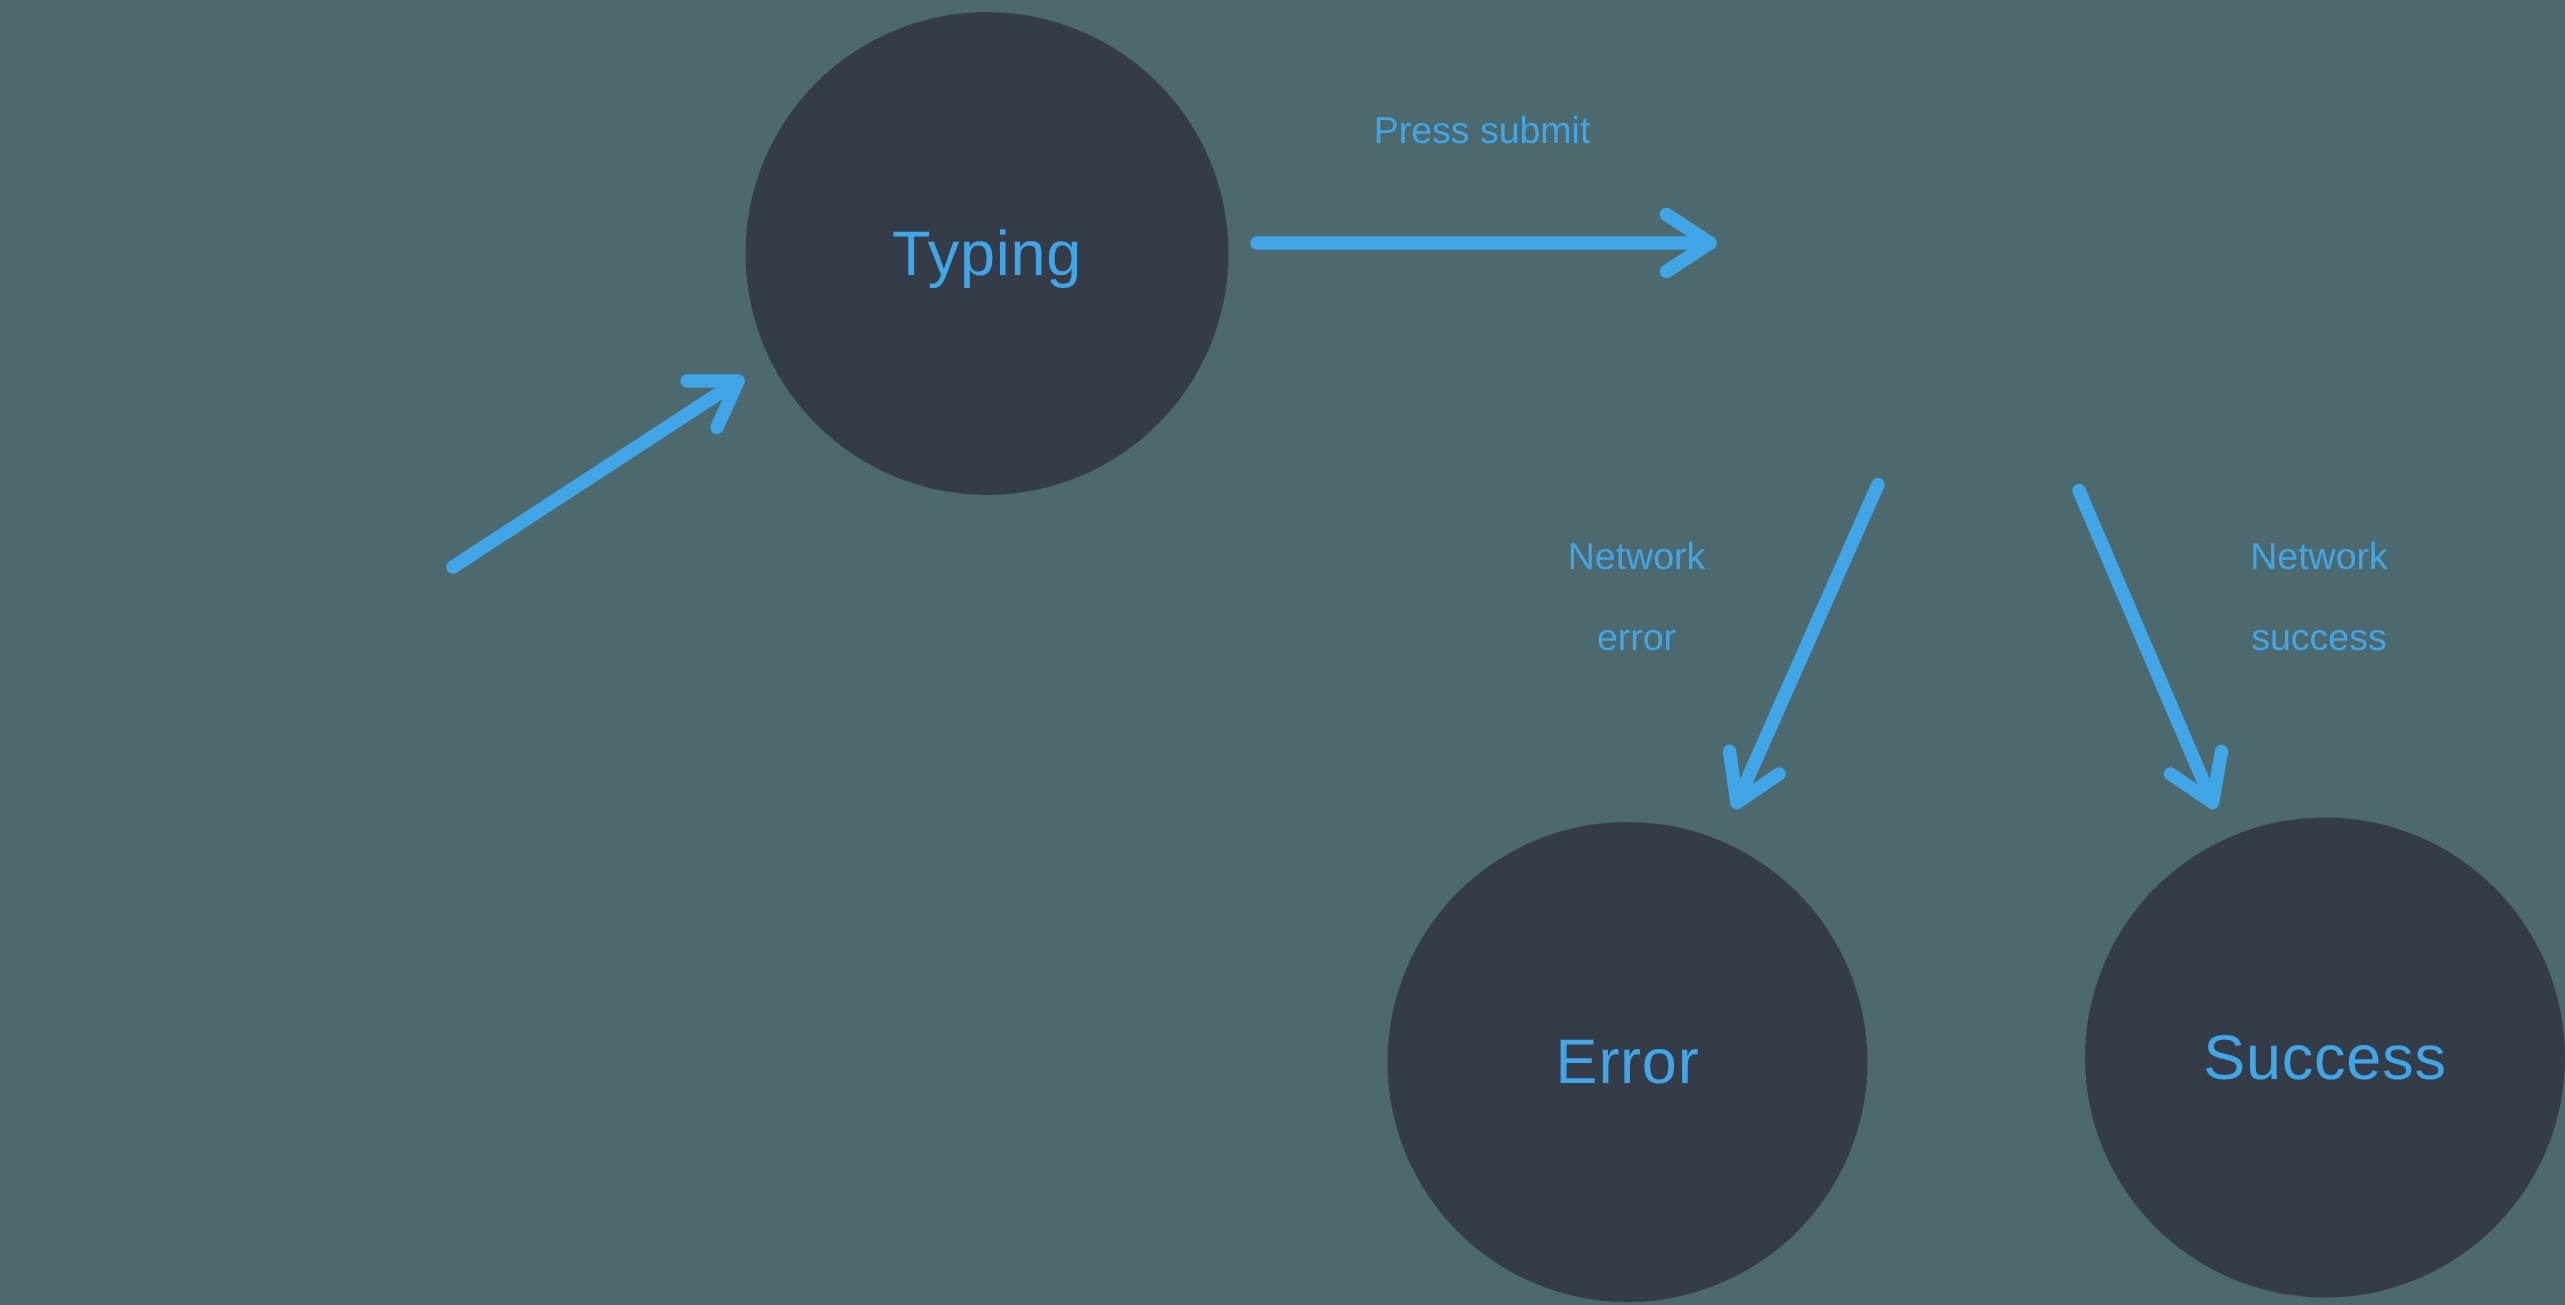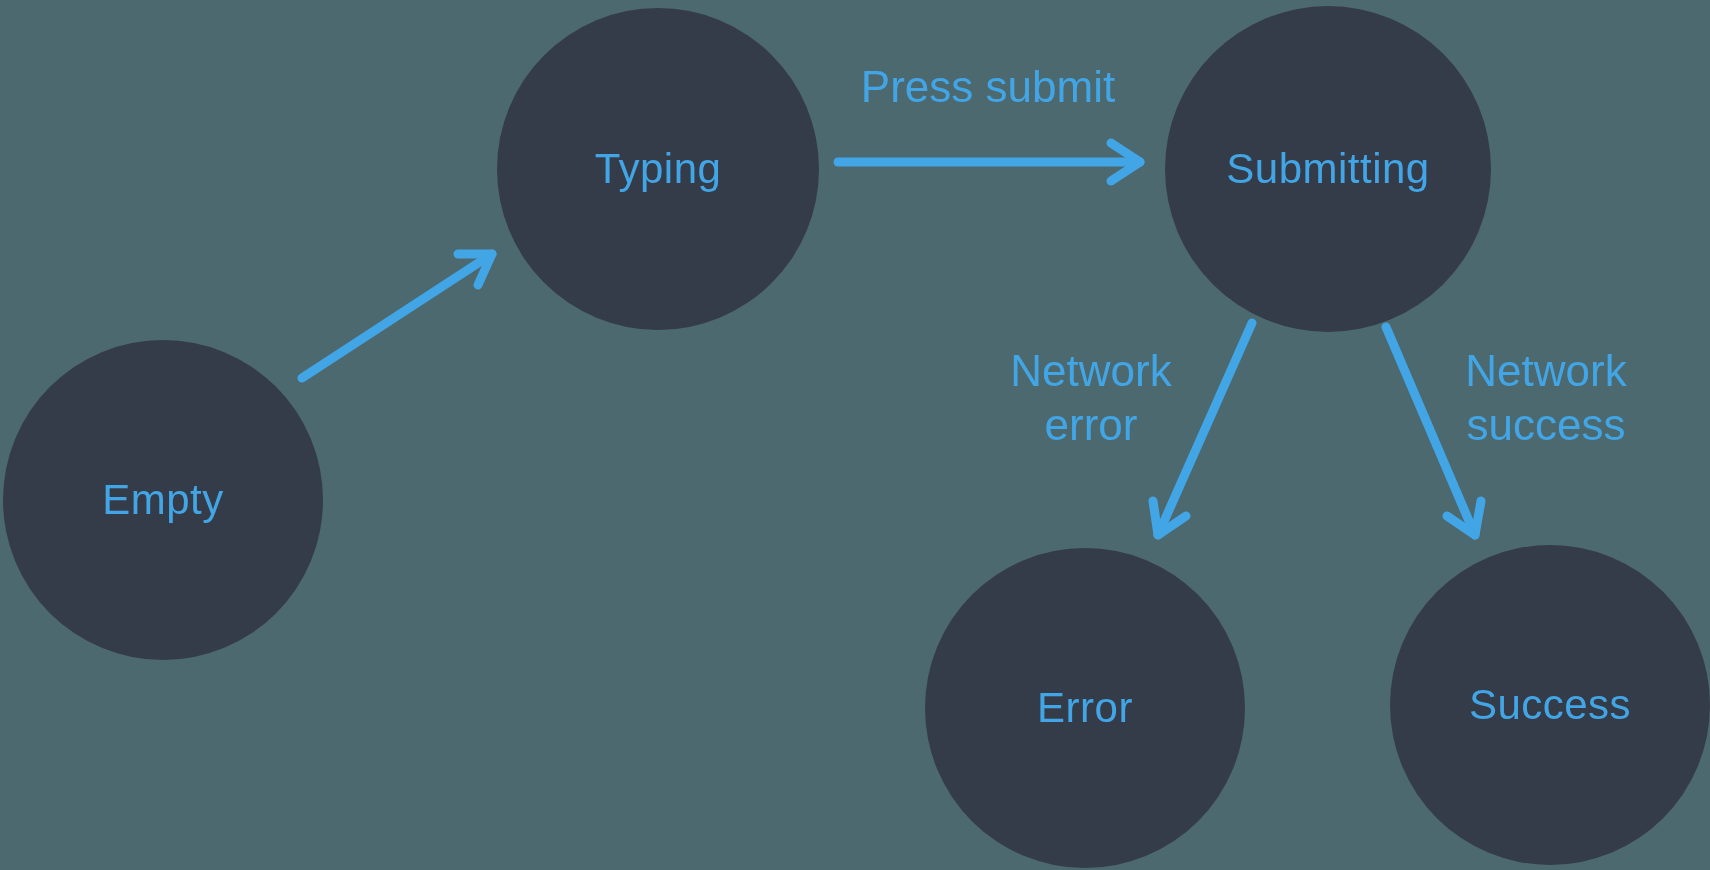--- a/index.html
+++ b/index.html
@@ -44,21 +44,21 @@
     letter-spacing: 0.5px;
     white-space: nowrap;
   }
   .edge-label {
     position: absolute;
     transform: translate(-50%, -50%);
     display: flex;
     flex-direction: column;
     align-items: center;
     color: var(--accent, #42A5E5);
-    font-size: 44px;
+    font-size: 25px;
     font-weight: 500;
     line-height: 54px;
     text-align: right;
     white-space: nowrap;
   }
   
   .node-empty      { left: 3px;    top: 340px; width: 320px; height: 320px; }
   .node-typing     { left: 497px;  top: 8px;   width: 322px; height: 322px; }
   .node-submitting { left: 1165px; top: 6px;   width: 326px; height: 326px; }
   .node-error      { left: 925px;  top: 548px; width: 320px; height: 320px; }
@@ -86,31 +86,25 @@
     <g>
       <path d="M1252,323 L1158,535"></path>
       <path d="M1186,516 L1158,535 L1153,501"></path>
     </g>
     <g>
       <path d="M1386,327 L1475,535"></path>
       <path d="M1481,501 L1475,535 L1447,516"></path>
     </g>
   </svg>
 
-  <div class="node node-empty">
-    <span class="node-label">Empty</span>
-  </div>
 
   <div class="node node-typing">
     <span class="node-label">Typing</span>
   </div>
 
-  <div class="node node-submitting">
-    <span class="node-label">Submitting</span>
-  </div>
 
   <div class="node node-error">
     <span class="node-label">Error</span>
   </div>
 
   <div class="node node-success">
     <span class="node-label">Success</span>
   </div>
 
 

